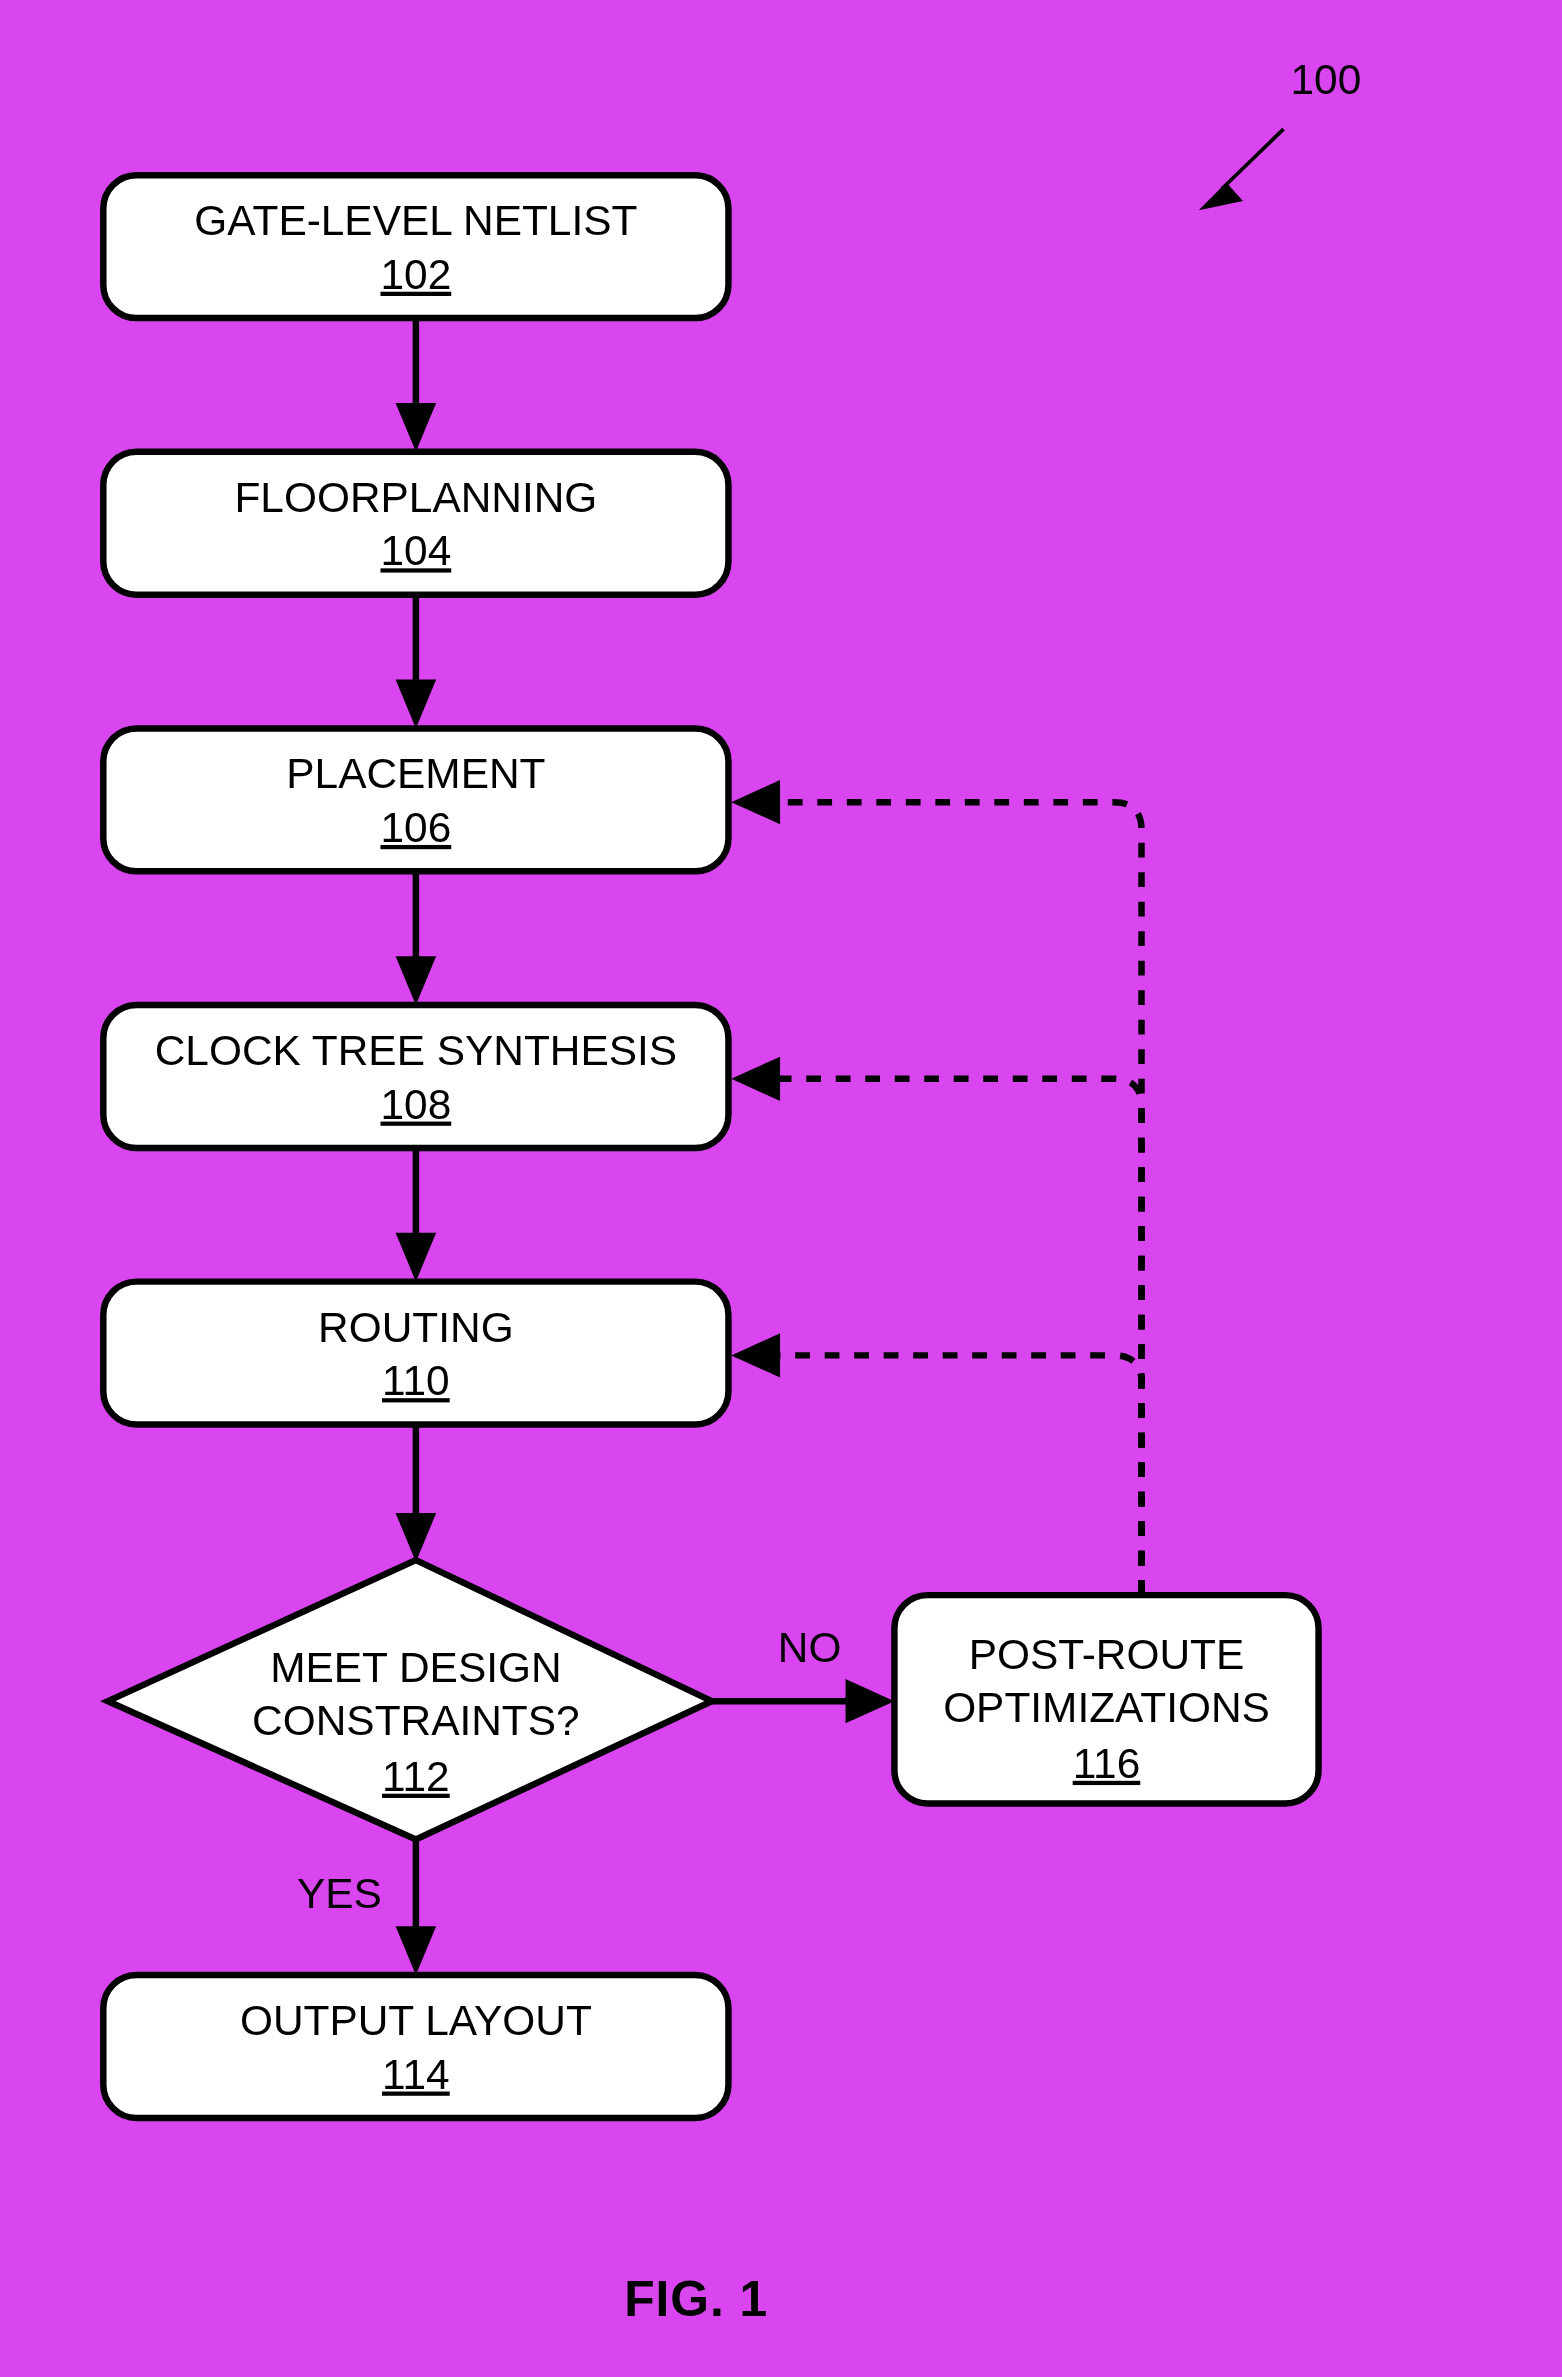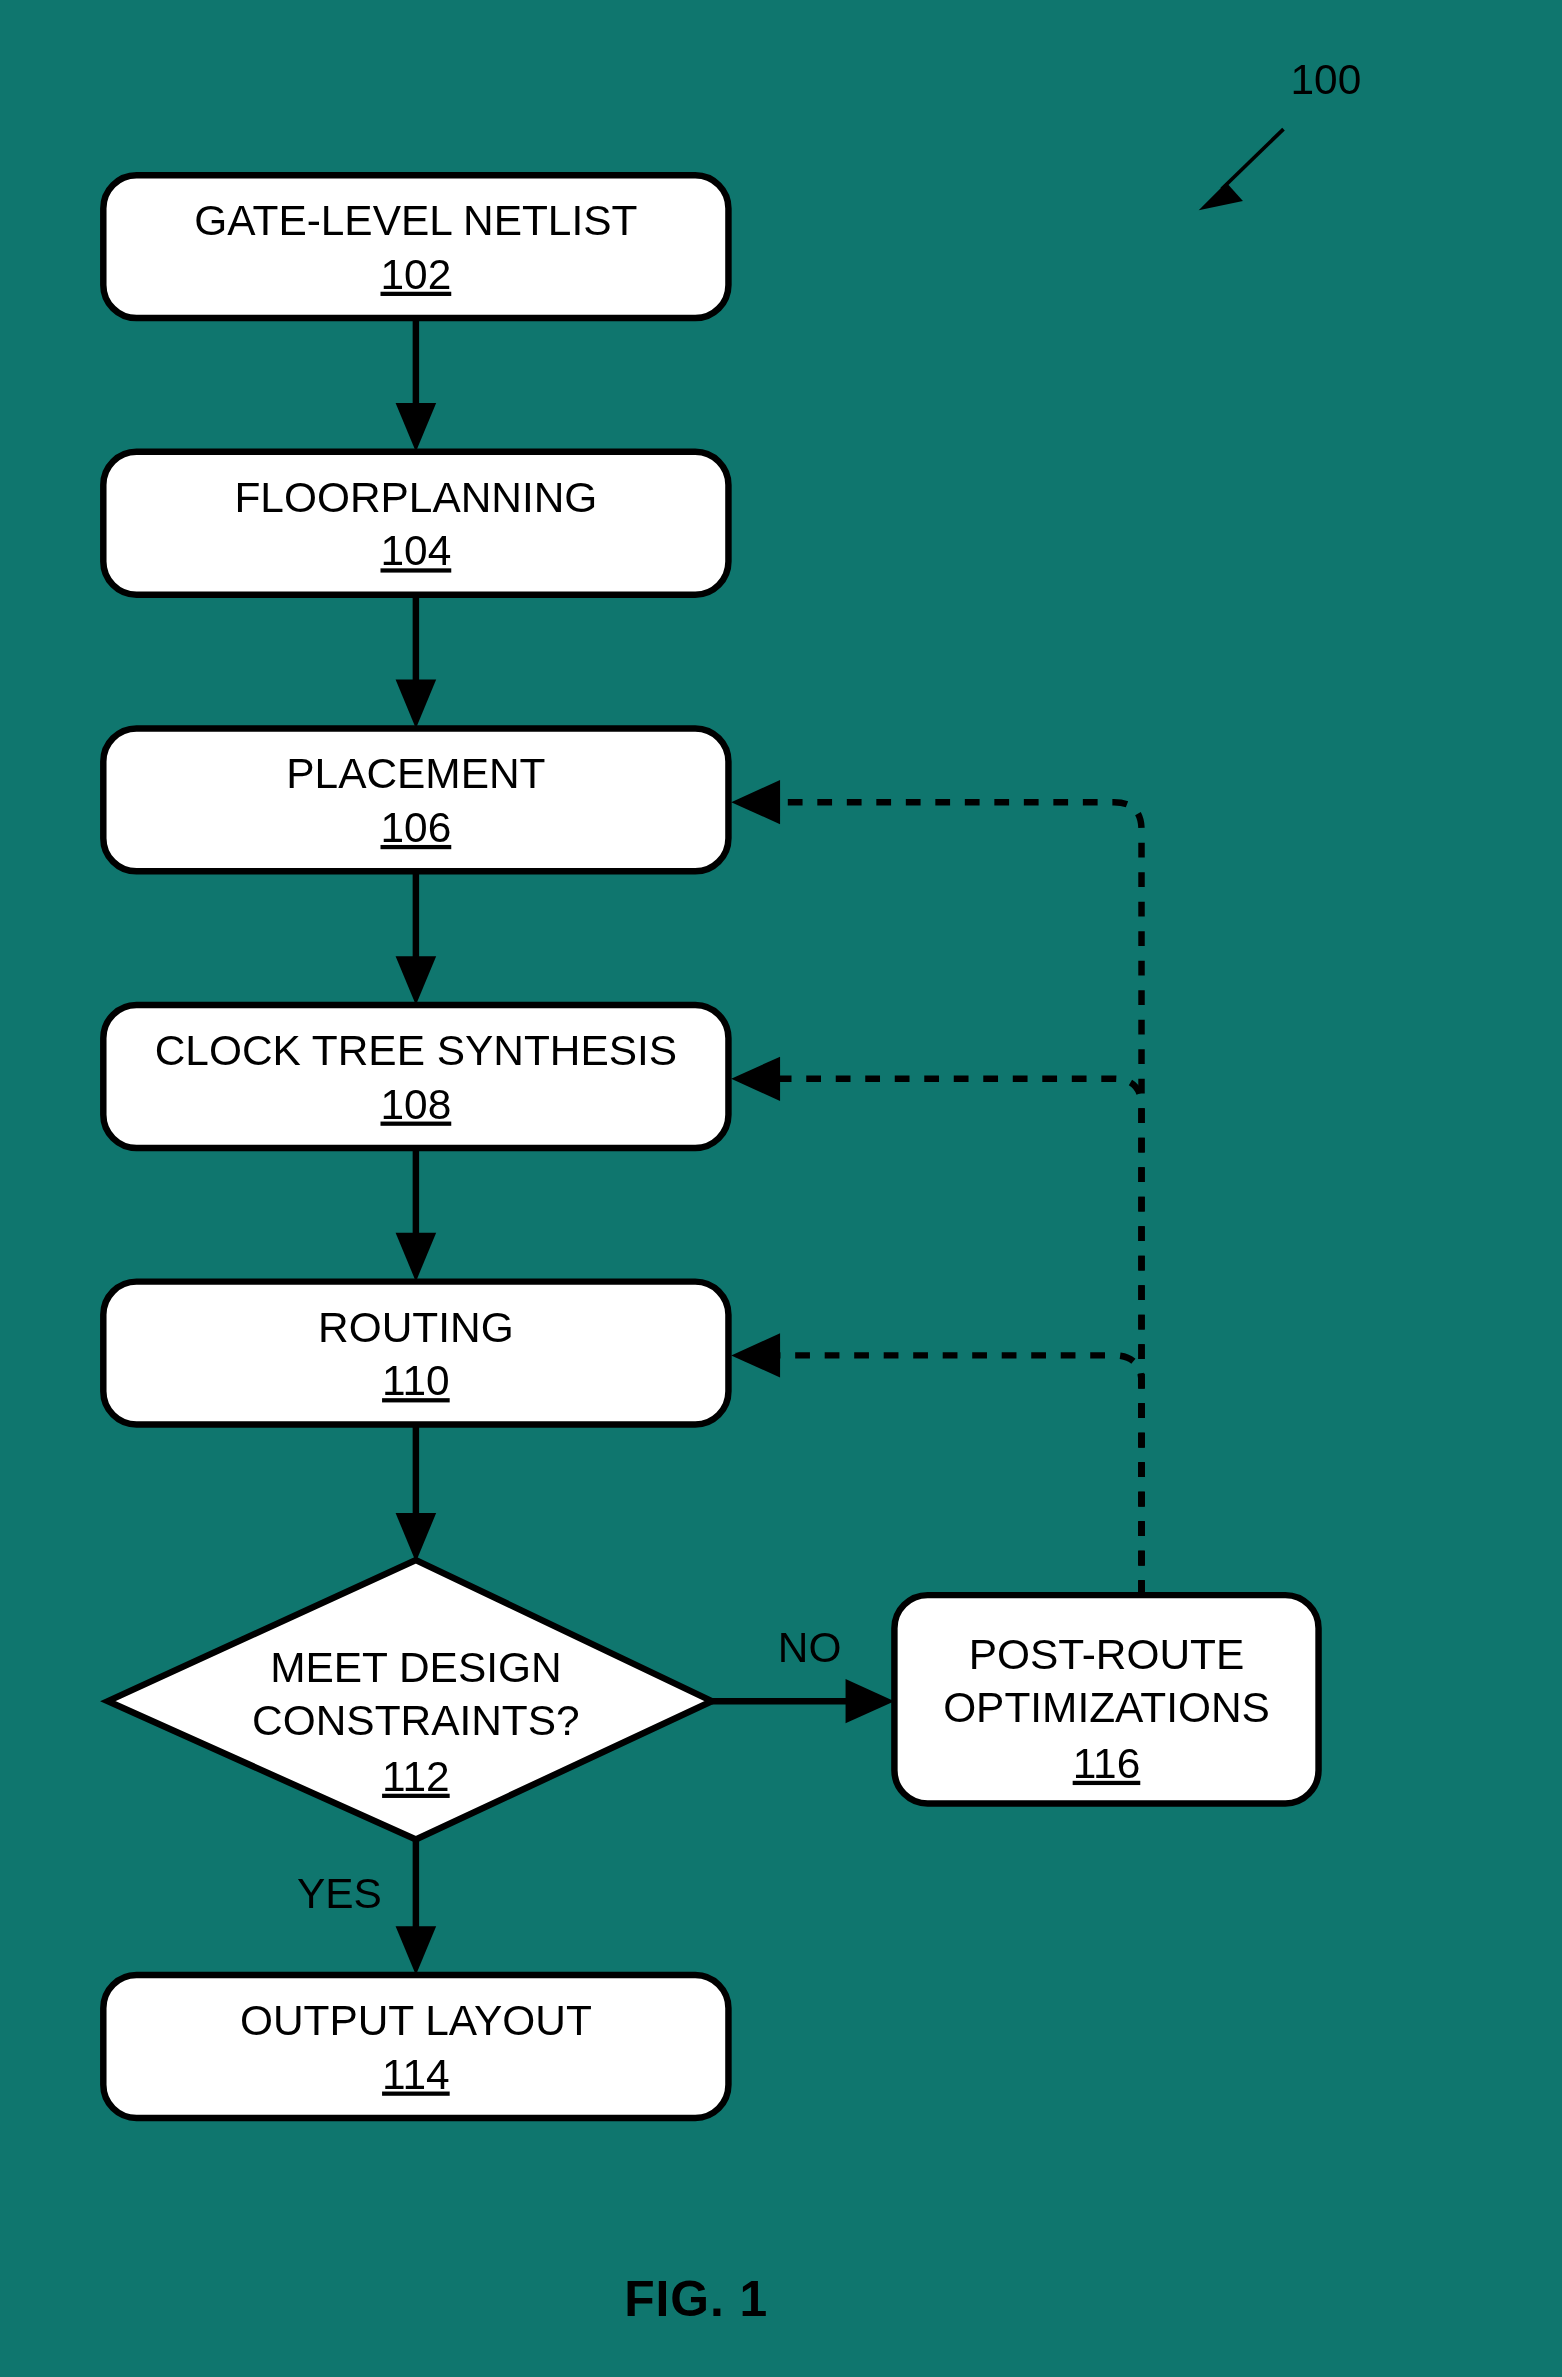--- a/index.html
+++ b/index.html
@@ -9,21 +9,21 @@
     background: #ffffff;
   }
   body {
     font-family: "Liberation Sans", sans-serif;
     color: #000000;
   }
   #page {
     position: relative;
     width: 1562px;
     height: 2377px;
-    background: #0f766e;
+    background: #d946ef;
     overflow: hidden;
   }
   #figure-svg {
     position: absolute;
     left: 0;
     top: 0;
     width: 1562px;
     height: 2377px;
   }
   .node-shape {

